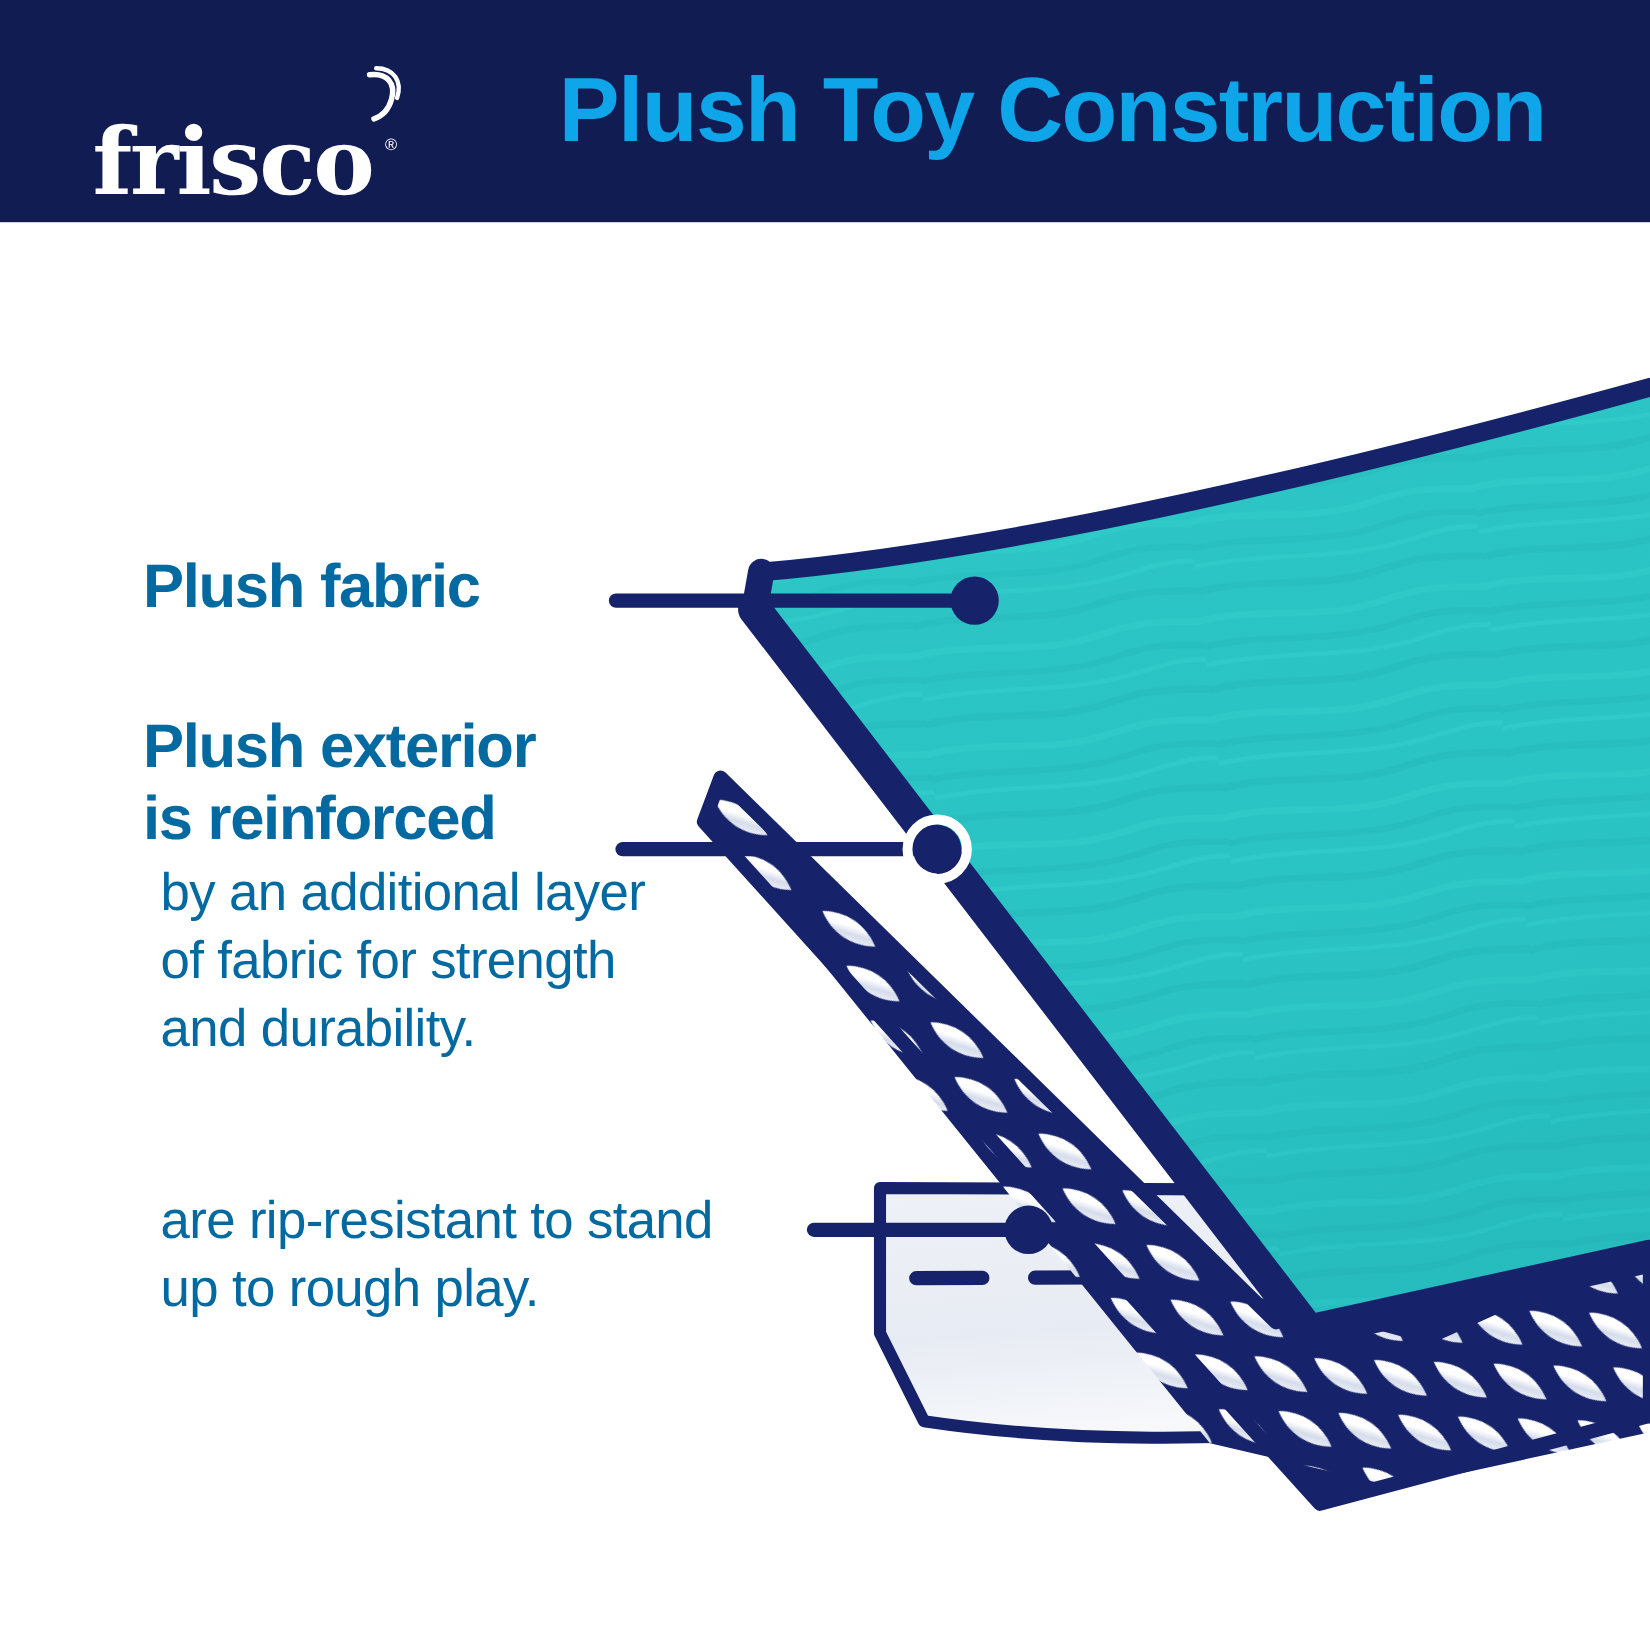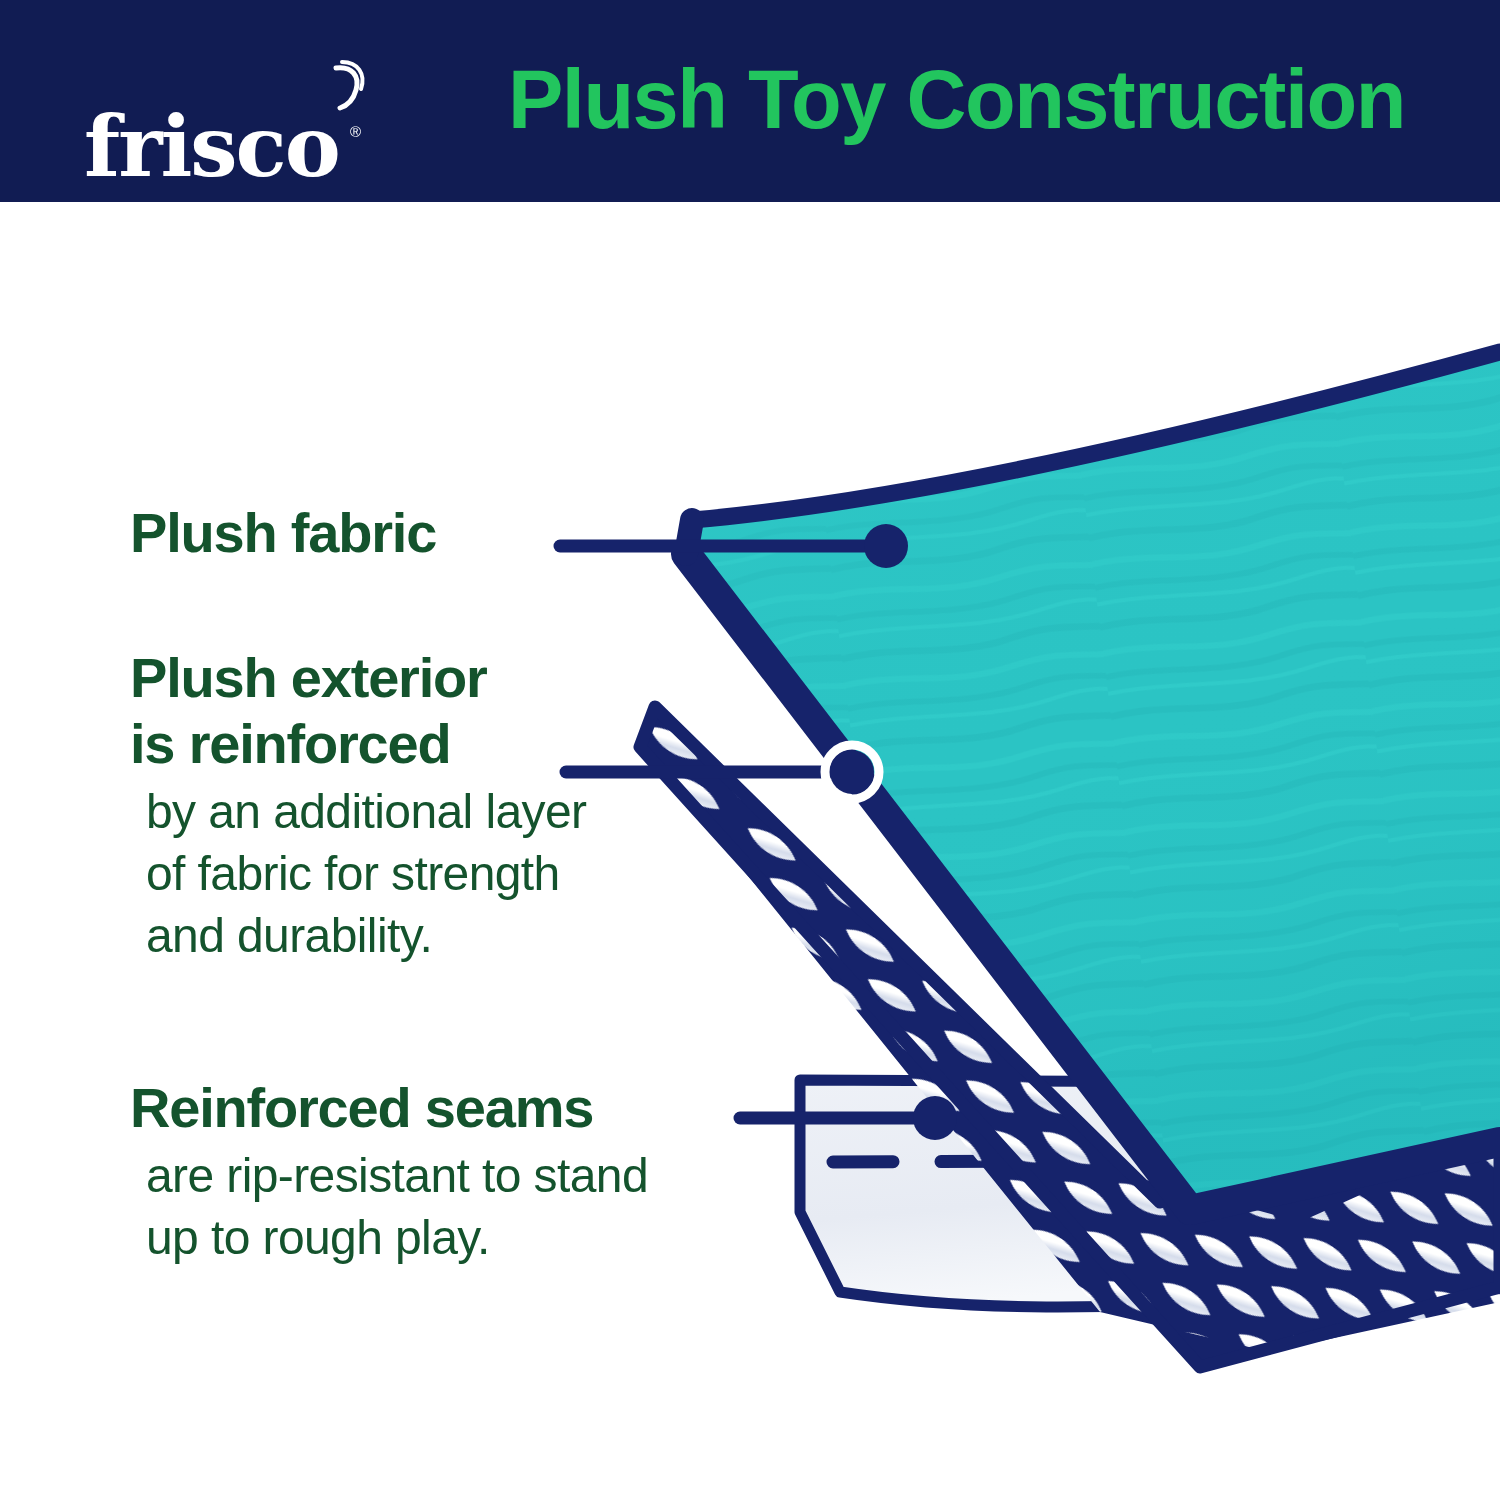--- a/index.html
+++ b/index.html
@@ -52,34 +52,34 @@
     color: #ffffff;
     font-size: 15px;
     line-height: 1;
   }
   #header-title {
     position: absolute;
     left: 508px;
     top: 44px;
     width: 900px;
     height: 112px;
-    color: #22c55e;
+    color: #0ea5e9;
     font-family: "Liberation Sans", sans-serif;
     font-size: 83px;
     font-weight: 700;
     letter-spacing: -1.5px;
     line-height: 112px;
     white-space: nowrap;
   }
 
   
   .callout {
     position: absolute;
     left: 130px;
-    color: #14532d;
+    color: #0369a1;
   }
   .callout .heading {
     font-family: "Liberation Sans", sans-serif;
     font-size: 56px;
     font-weight: 700;
     letter-spacing: -1.2px;
     line-height: 66px;
     white-space: pre-line;
     margin: 0;
   }
@@ -207,18 +207,17 @@
 
   <div class="callout" id="callout-plush-exterior">
     <p class="heading">Plush exterior
 is reinforced</p>
     <p class="body">by an additional layer
 of fabric for strength
 and durability.</p>
   </div>
 
   <div class="callout" id="callout-reinforced-seams">
-    <p class="heading">Reinforced seams</p>
     <p class="body">are rip-resistant to stand
 up to rough play.</p>
   </div>
 
 </div>
 
 </body></html>

